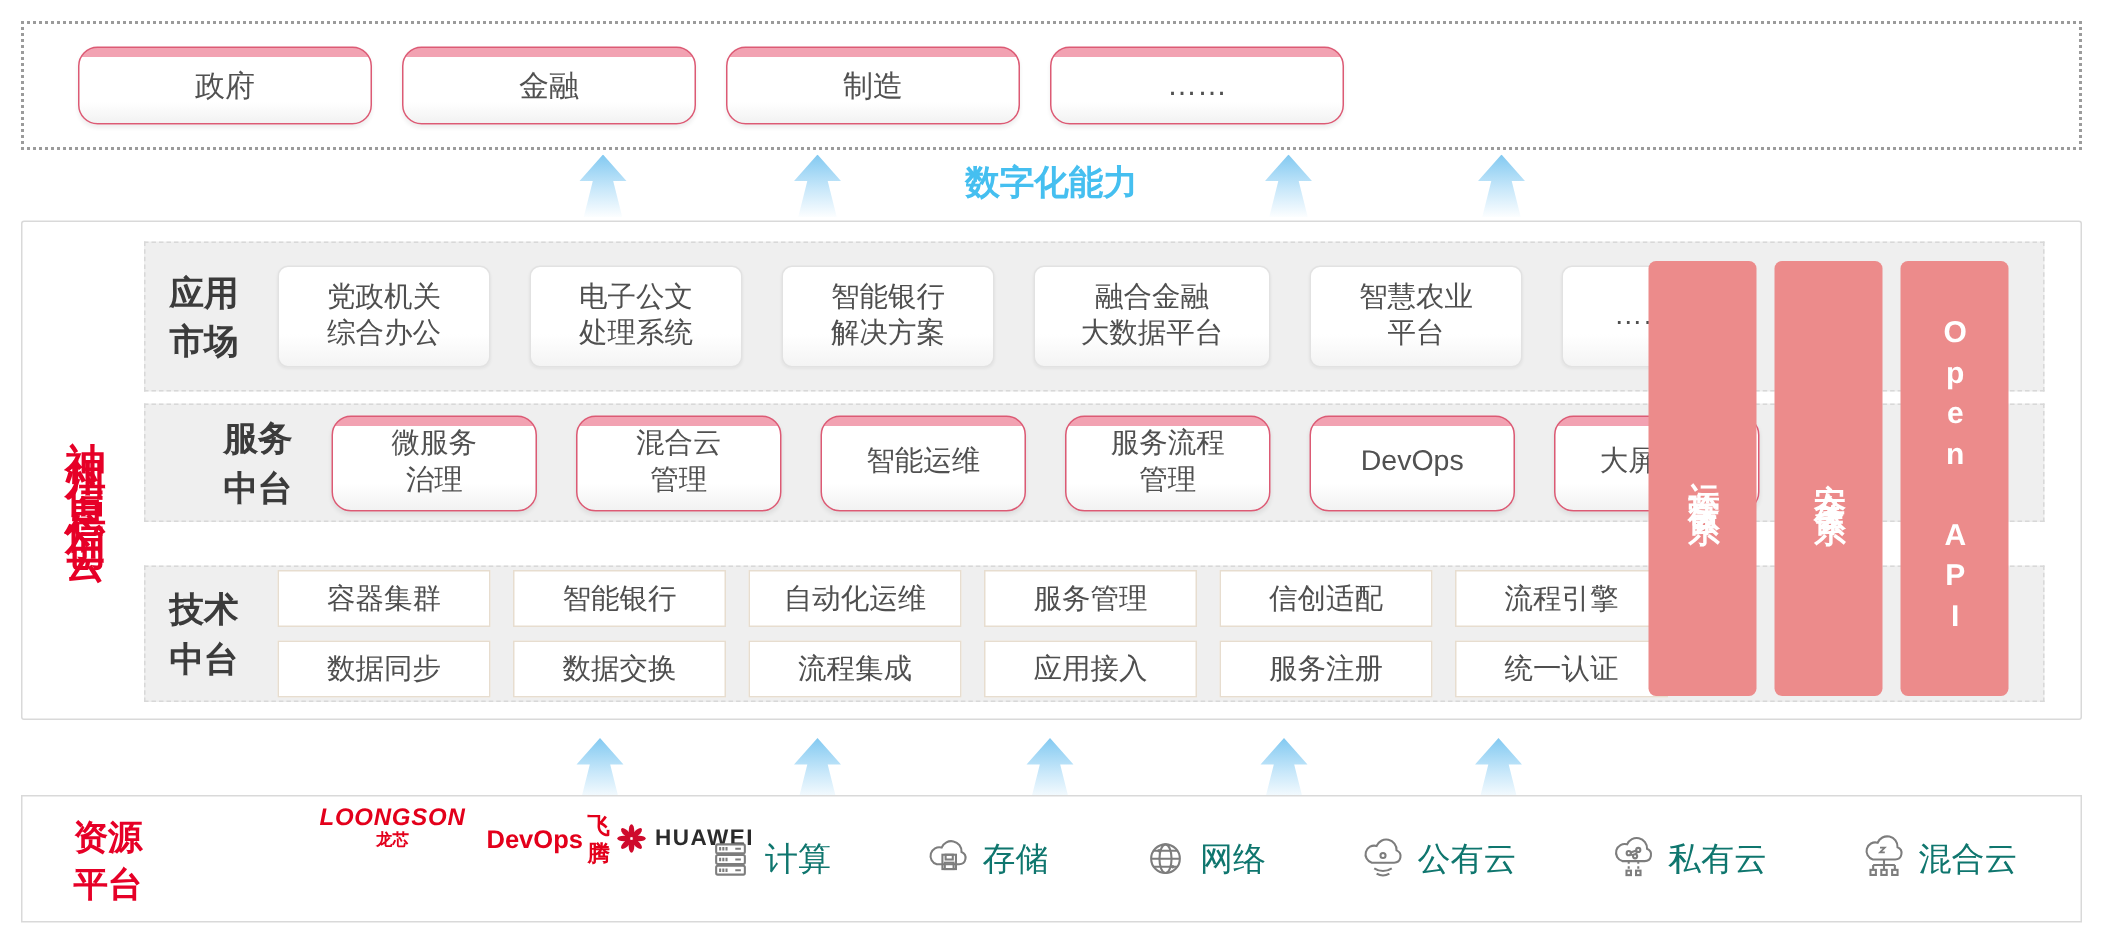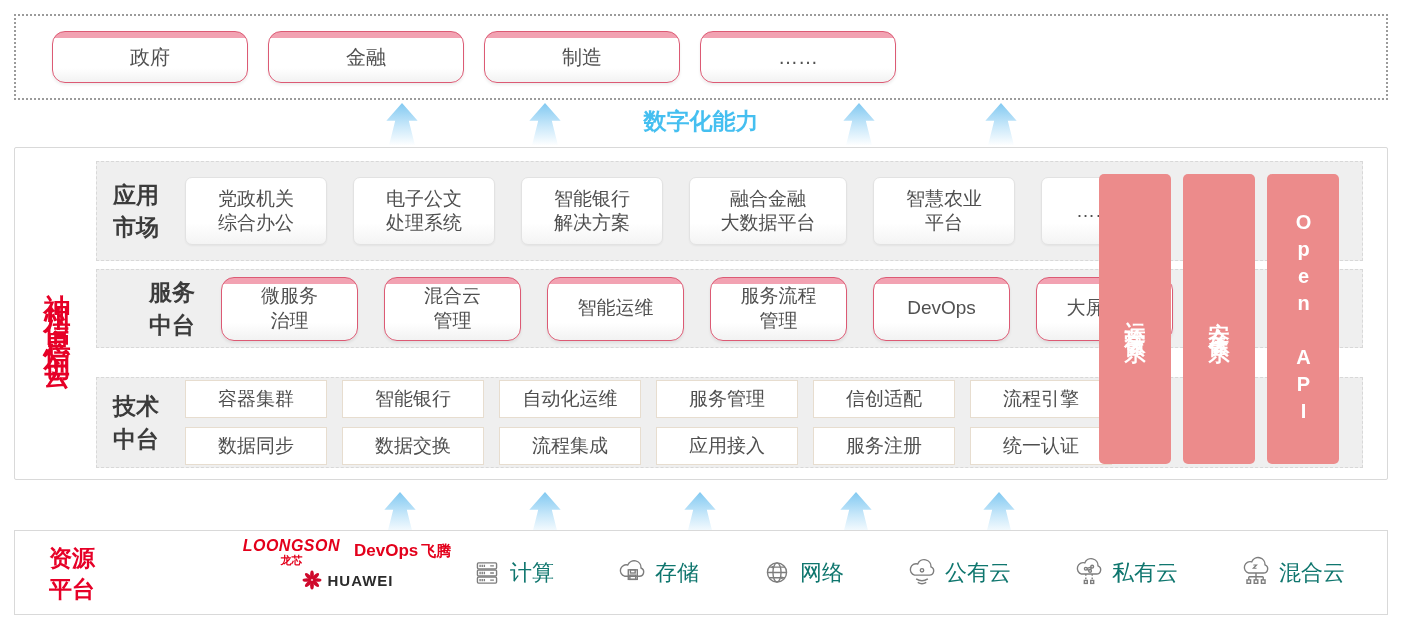--- a/index.html
+++ b/index.html
@@ -56,21 +56,21 @@
       writing-mode:vertical-rl;text-orientation:upright;
       display:flex;align-items:center;justify-content:center;}
   .pillar.openapi{font-size:20px;letter-spacing:5px;}
 
   
   .bottom-box{position:absolute;left:14px;top:530px;width:1374px;height:85px;
       border:1px solid #d9d9d9;box-sizing:border-box;background:#fff;}
   .res-label{position:absolute;left:34px;top:12px;font-size:23px;font-weight:bold;
       color:#e60027;line-height:1.35;}
   .vendors{position:absolute;left:198px;top:7px;width:268px;
-      display:flex;flex-direction:column;align-items:center;gap:3px;}
+      display:flex;flex-direction:row;align-items:center;gap:3px;}
   .vendor-row{display:flex;align-items:flex-start;gap:14px;}
   .loongson{display:flex;flex-direction:column;align-items:center;line-height:1;}
   .loongson .name{color:#e3001b;font-weight:bold;font-style:italic;font-size:16px;letter-spacing:0.5px;}
   .loongson .sub{color:#e3001b;font-weight:bold;font-size:11px;margin-top:1px;}
   .phytium{display:flex;align-items:center;gap:3px;margin-top:3px;}
   .phytium .name{color:#e3001b;font-weight:bold;font-size:17px;}
   .phytium .sub{color:#e3001b;font-weight:bold;font-size:15px;}
   .huawei{display:flex;align-items:center;gap:5px;}
   .huawei .name{color:#2b2b2b;font-weight:bold;font-size:15px;letter-spacing:1px;}
   .res-items{position:absolute;left:455px;right:42px;top:0;height:100%;

